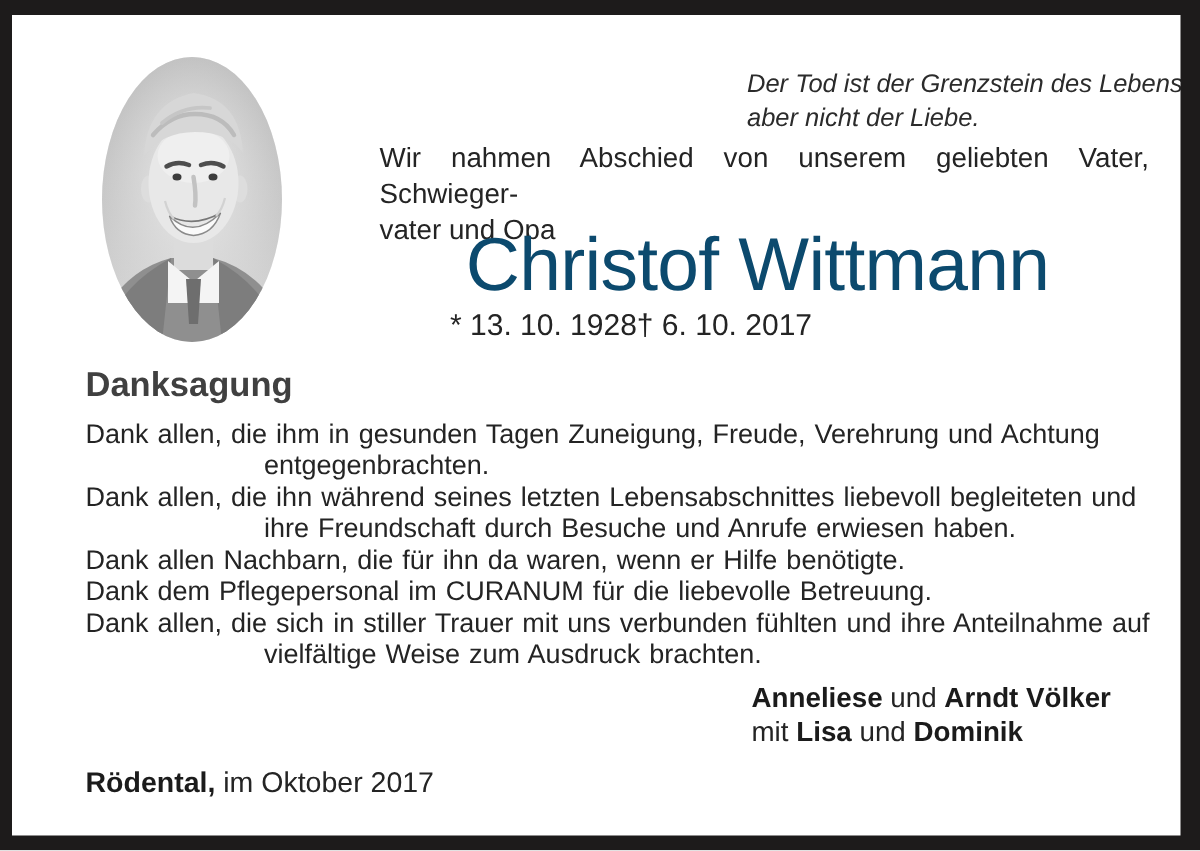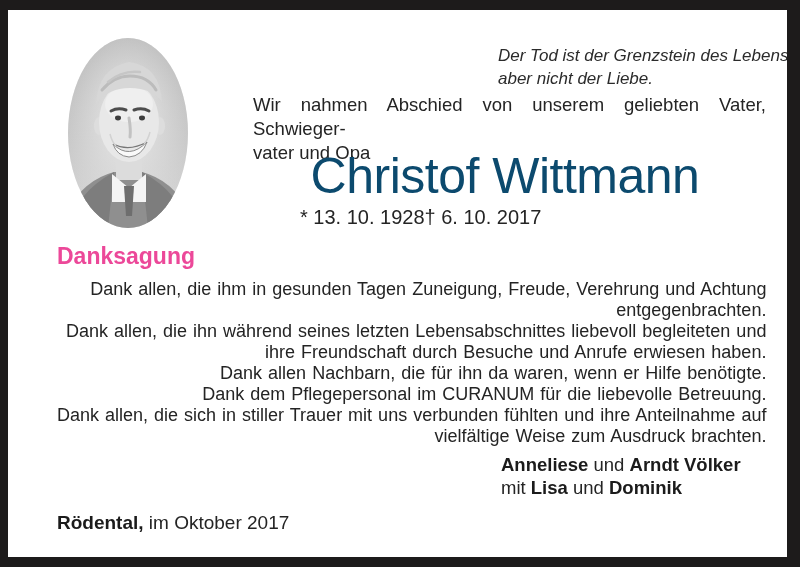--- a/index.html
+++ b/index.html
@@ -70,30 +70,29 @@
     font-size: 20px;
     line-height: 24px;
   }
   .heading {
     position: absolute;
     left: 57px;
     top: 243px;
     font-size: 23px;
     line-height: 26px;
     font-weight: 700;
-    color: #ec4899;
+    color: #404040;
   }
   .thanks {
     position: absolute;
     left: 57px;
     top: 279px;
     font-size: 18px;
     line-height: 21px;
     word-spacing: 1px;
-    text-align: right;
   }
   .thanks .line { white-space: nowrap; }
   .thanks .cont { margin-left: 119px; }
   .closing {
     position: absolute;
     left: 501px;
     top: 453px;
     font-size: 18.5px;
     line-height: 23px;
     white-space: nowrap;

